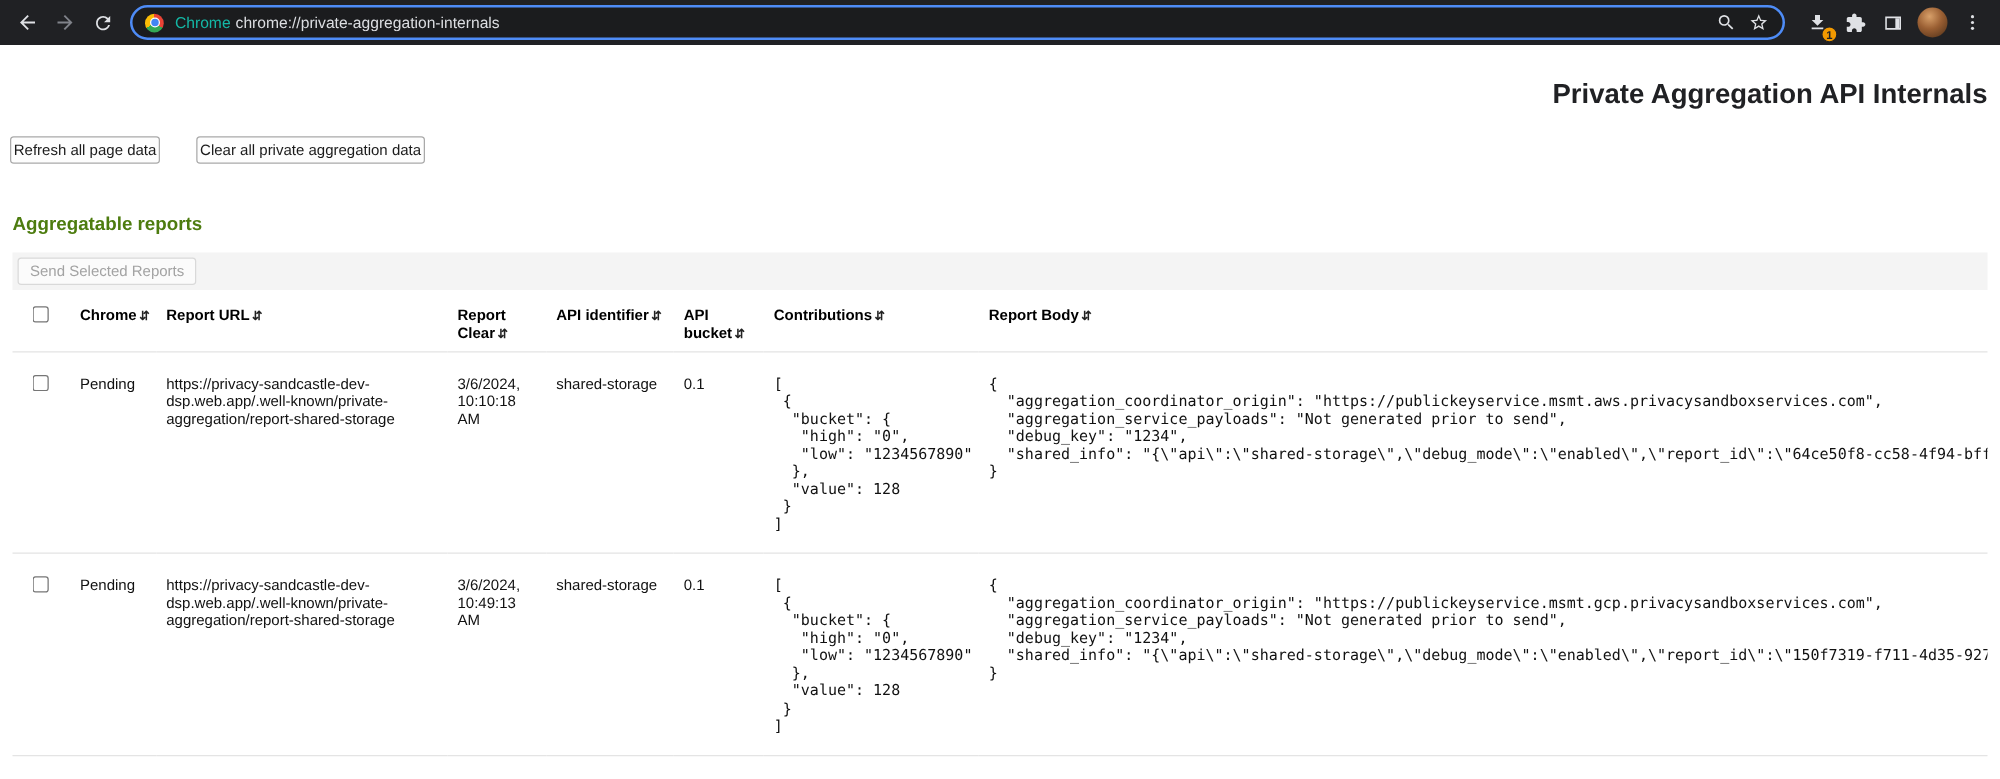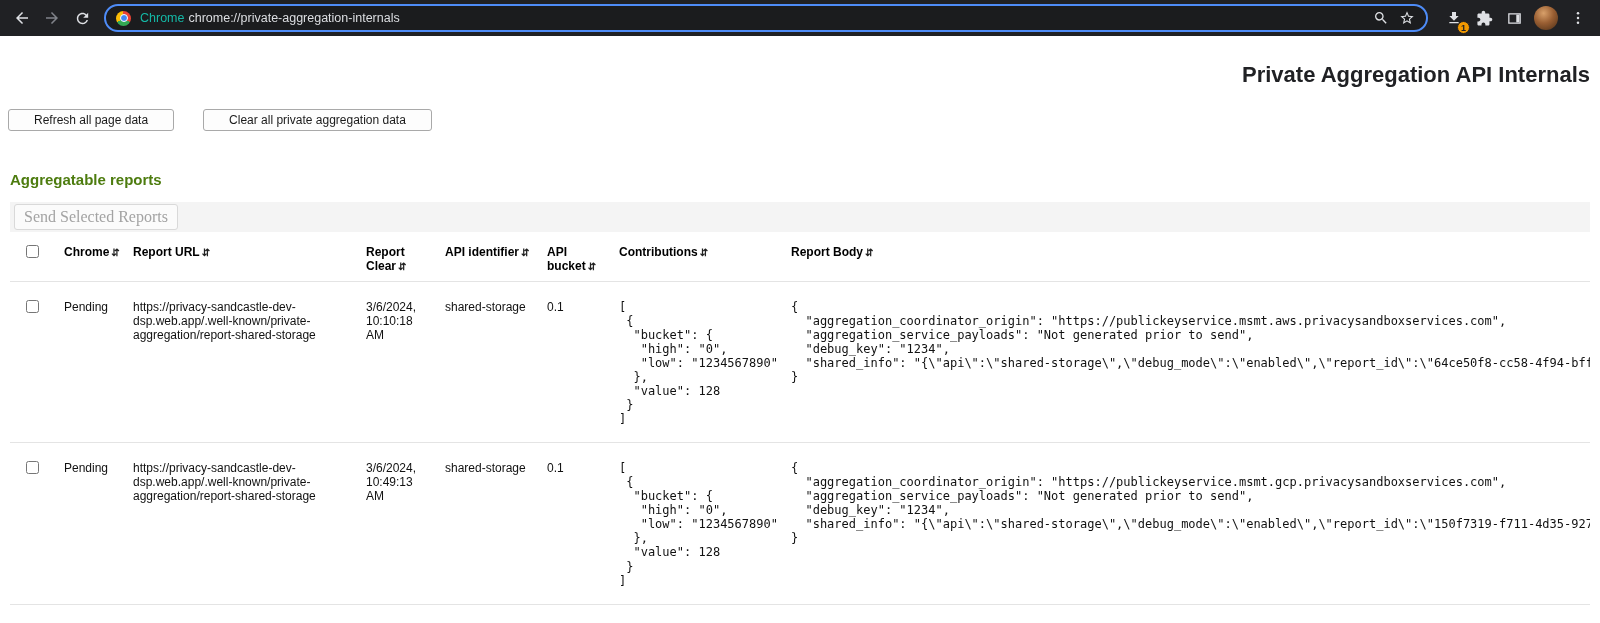--- a/index.html
+++ b/index.html
@@ -32,25 +32,25 @@
            border-radius:50%; background:#f29900; color:#202124; font-size:9px;
            font-weight:bold; line-height:12px; text-align:center; border:1px solid #202124; }
   .avatar { width:24px; height:24px; border-radius:50%; margin:0 4px; flex:0 0 auto;
       background:radial-gradient(circle at 40% 30%, #d8a06a 0%, #9a5f33 45%, #4a2d16 100%); }
 
   
   .page h1 { margin:26px 10px 0 10px; font-size:22px; font-weight:bold; color:#202124;text-align:right; }
   .btn-row { margin:21px 8px 0 8px; display:flex; gap:29px; }
   .btn-row button { font-family:"Liberation Sans", sans-serif; font-size:12px;
        color:#1a1a1a; background:#fdfdfd; border:1px solid #a9a9a9; border-radius:3px;
-       padding:3px 25px; cursor:pointer; }
+       padding:3px 2px; cursor:pointer; }
   .page h2 { margin:40px 10px 0 10px; font-size:15px; font-weight:bold; color:#4d7c0f; }
   .send-strip { margin:14px 10px 0 10px; height:30px; background:#f4f4f4;
        display:flex; align-items:center; padding-left:4px; }
-  .send-strip button { font-family:Liberation Serif, serif; font-size:16px;
+  .send-strip button { font-family:Liberation Sans, sans-serif; font-size:12px;
        color:#a3a3a3; background:#fbfbfb; border:1px solid #d9d9d9; border-radius:3px;
        padding:3px 9px; }
 
   
   table { width:calc(100% - 20px); margin:0 10px; border-collapse:collapse;
           table-layout:fixed; font-size:12px; color:#111; }
   col.c-check { width:46px; } col.c-status { width:69px; } col.c-url { width:233px; }
   col.c-time { width:79px; } col.c-apiid { width:102px; } col.c-apiver { width:72px; }
   col.c-contrib { width:172px; }
   th { text-align:left; vertical-align:top; font-weight:bold; padding:13px 8px 8px 8px;

